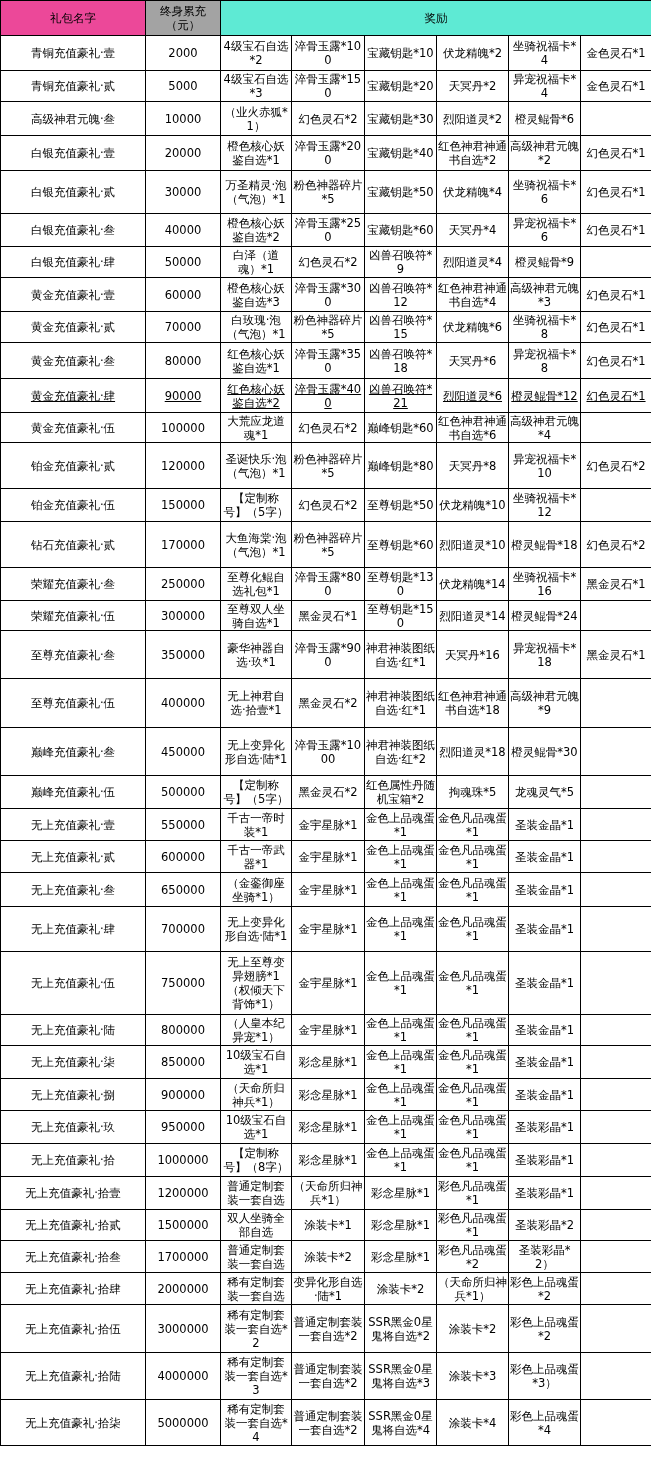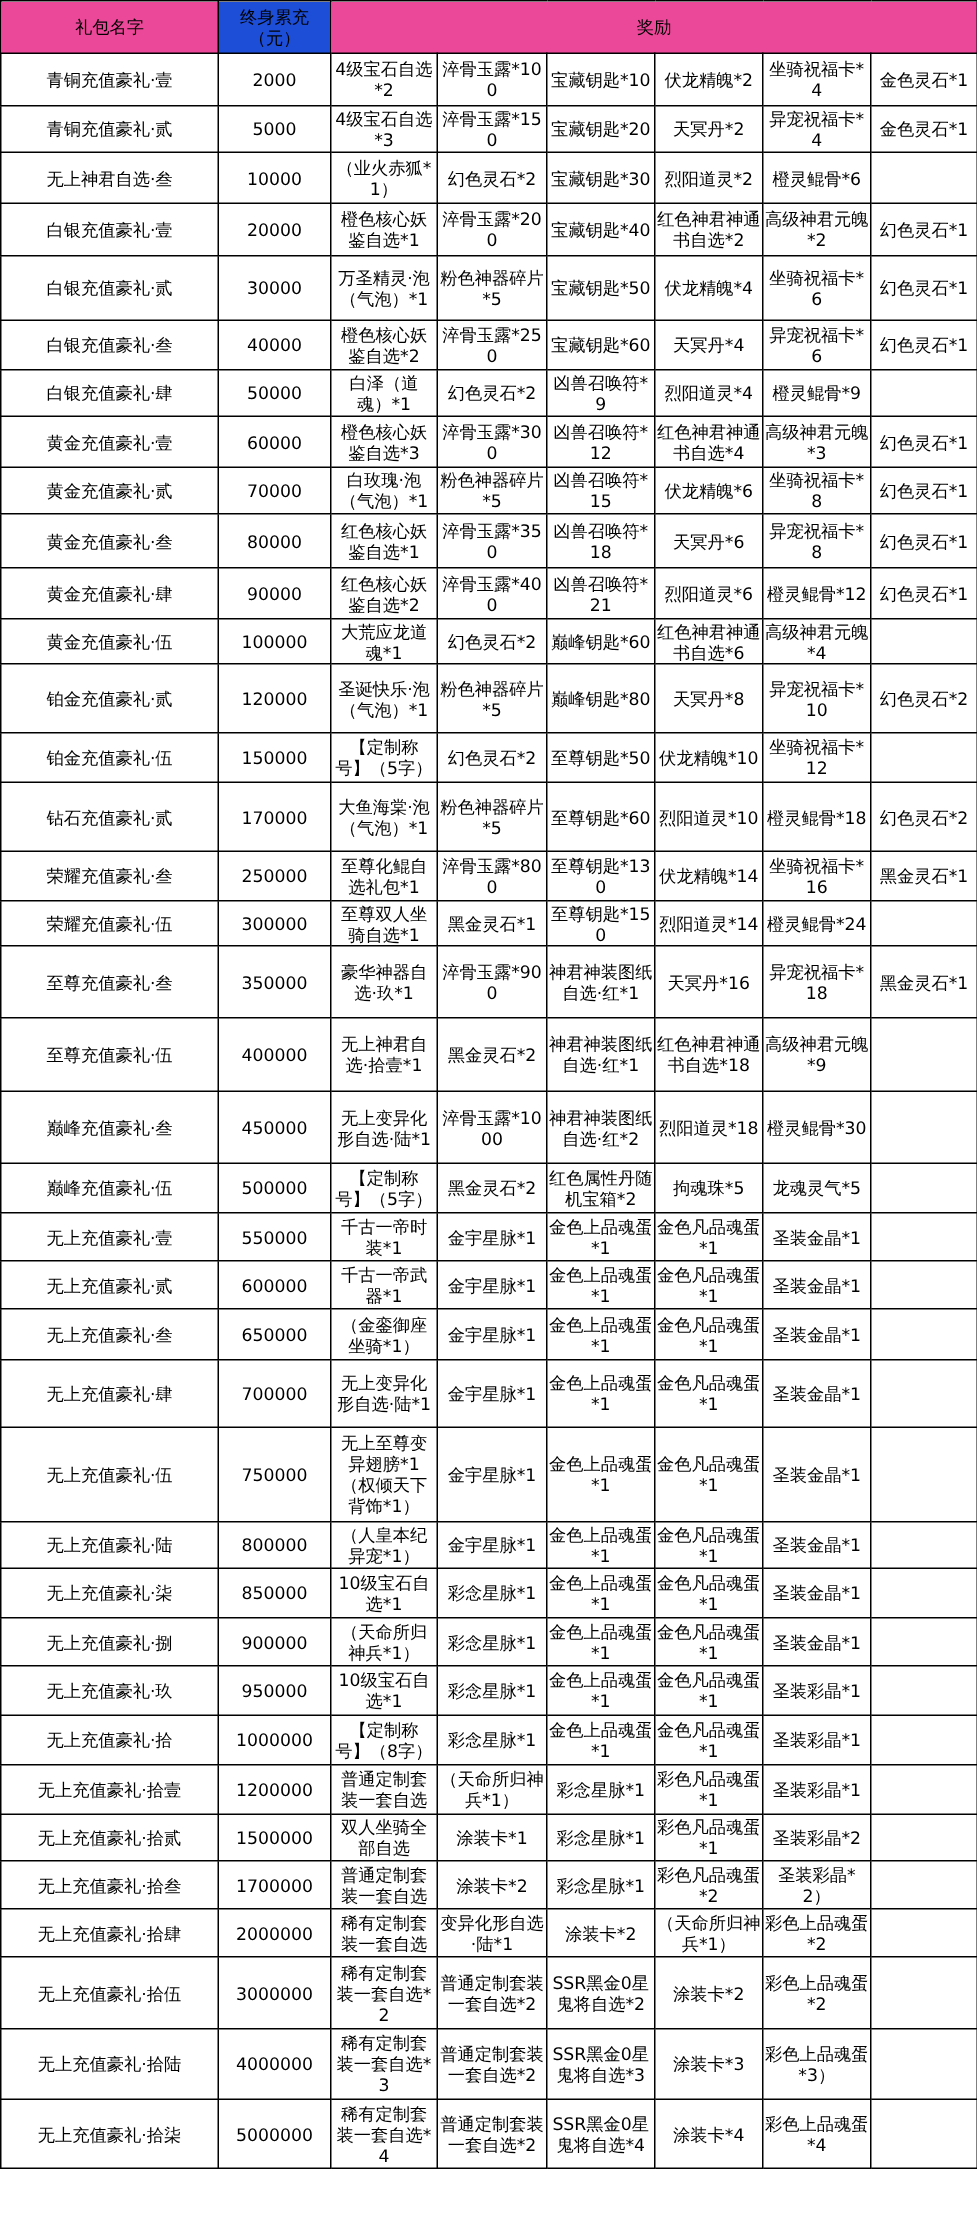--- a/index.html
+++ b/index.html
@@ -16,22 +16,22 @@
     text-align: center;
     vertical-align: middle;
     color: #000;
     overflow: hidden;
     word-break: break-all;
     line-height: 14px;
     font-size: 11.5px;
     font-weight: normal;
   }
   th.h-name { background: #ec4899; font-size: 15px; border-top-color:#9aa; }
-  th.h-total { background: #1d4ed8; font-size: 13.5px; font-weight: bold; line-height: 15px; }
-  th.h-reward { background: #ec4899; font-size: 14px; font-weight: bold; border-left: 2px solid #fff; border-top-color:#acb9ca; border-right-color:#acb9ca; }
+  th.h-total { background: #a3a3a3; font-size: 13.5px; font-weight: bold; line-height: 15px; }
+  th.h-reward { background: #5eead4; font-size: 14px; font-weight: bold; border-left: 2px solid #fff; border-top-color:#acb9ca; border-right-color:#acb9ca; }
   td.c-name { font-size: 14.5px; text-align: left; padding-left: 10px; white-space: nowrap; }
   td.c-total { font-size: 12.5px; }
   td.c-r { font-size: 11.5px; }
 </style>
 </head>
 <body>
 
 <table class="grid">
   <colgroup id="cols">
       <col style="width: 145px;">
@@ -65,21 +65,21 @@
         <td class="c-name">青铜充值豪礼·贰</td>
         <td class="c-total">5000</td>
         <td class="c-r">4级宝石自选*3</td>
         <td class="c-r">淬骨玉露*150</td>
         <td class="c-r">宝藏钥匙*20</td>
         <td class="c-r">天冥丹*2</td>
         <td class="c-r">异宠祝福卡*4</td>
         <td class="c-r">金色灵石*1</td>
       </tr>
       <tr style="height: 34px;">
-        <td class="c-name">无上神君自选·叁</td>
+        <td class="c-name">高级神君元魄·叁</td>
         <td class="c-total">10000</td>
         <td class="c-r">（业火赤狐*1）</td>
         <td class="c-r">幻色灵石*2</td>
         <td class="c-r">宝藏钥匙*30</td>
         <td class="c-r">烈阳道灵*2</td>
         <td class="c-r">橙灵鲲骨*6</td>
         <td class="c-r"></td>
       </tr>
       <tr style="height: 35px;">
         <td class="c-name">白银充值豪礼·壹</td>
@@ -144,21 +144,21 @@
       <tr style="height: 36px;">
         <td class="c-name">黄金充值豪礼·叁</td>
         <td class="c-total">80000</td>
         <td class="c-r">红色核心妖鉴自选*1</td>
         <td class="c-r">淬骨玉露*350</td>
         <td class="c-r">凶兽召唤符*18</td>
         <td class="c-r">天冥丹*6</td>
         <td class="c-r">异宠祝福卡*8</td>
         <td class="c-r">幻色灵石*1</td>
       </tr>
-      <tr style="height: 34px;">
+      <tr style="height: 34px; text-decoration: underline;">
         <td class="c-name">黄金充值豪礼·肆</td>
         <td class="c-total">90000</td>
         <td class="c-r">红色核心妖鉴自选*2</td>
         <td class="c-r">淬骨玉露*400</td>
         <td class="c-r">凶兽召唤符*21</td>
         <td class="c-r">烈阳道灵*6</td>
         <td class="c-r">橙灵鲲骨*12</td>
         <td class="c-r">幻色灵石*1</td>
       </tr>
       <tr style="height: 30px;">

